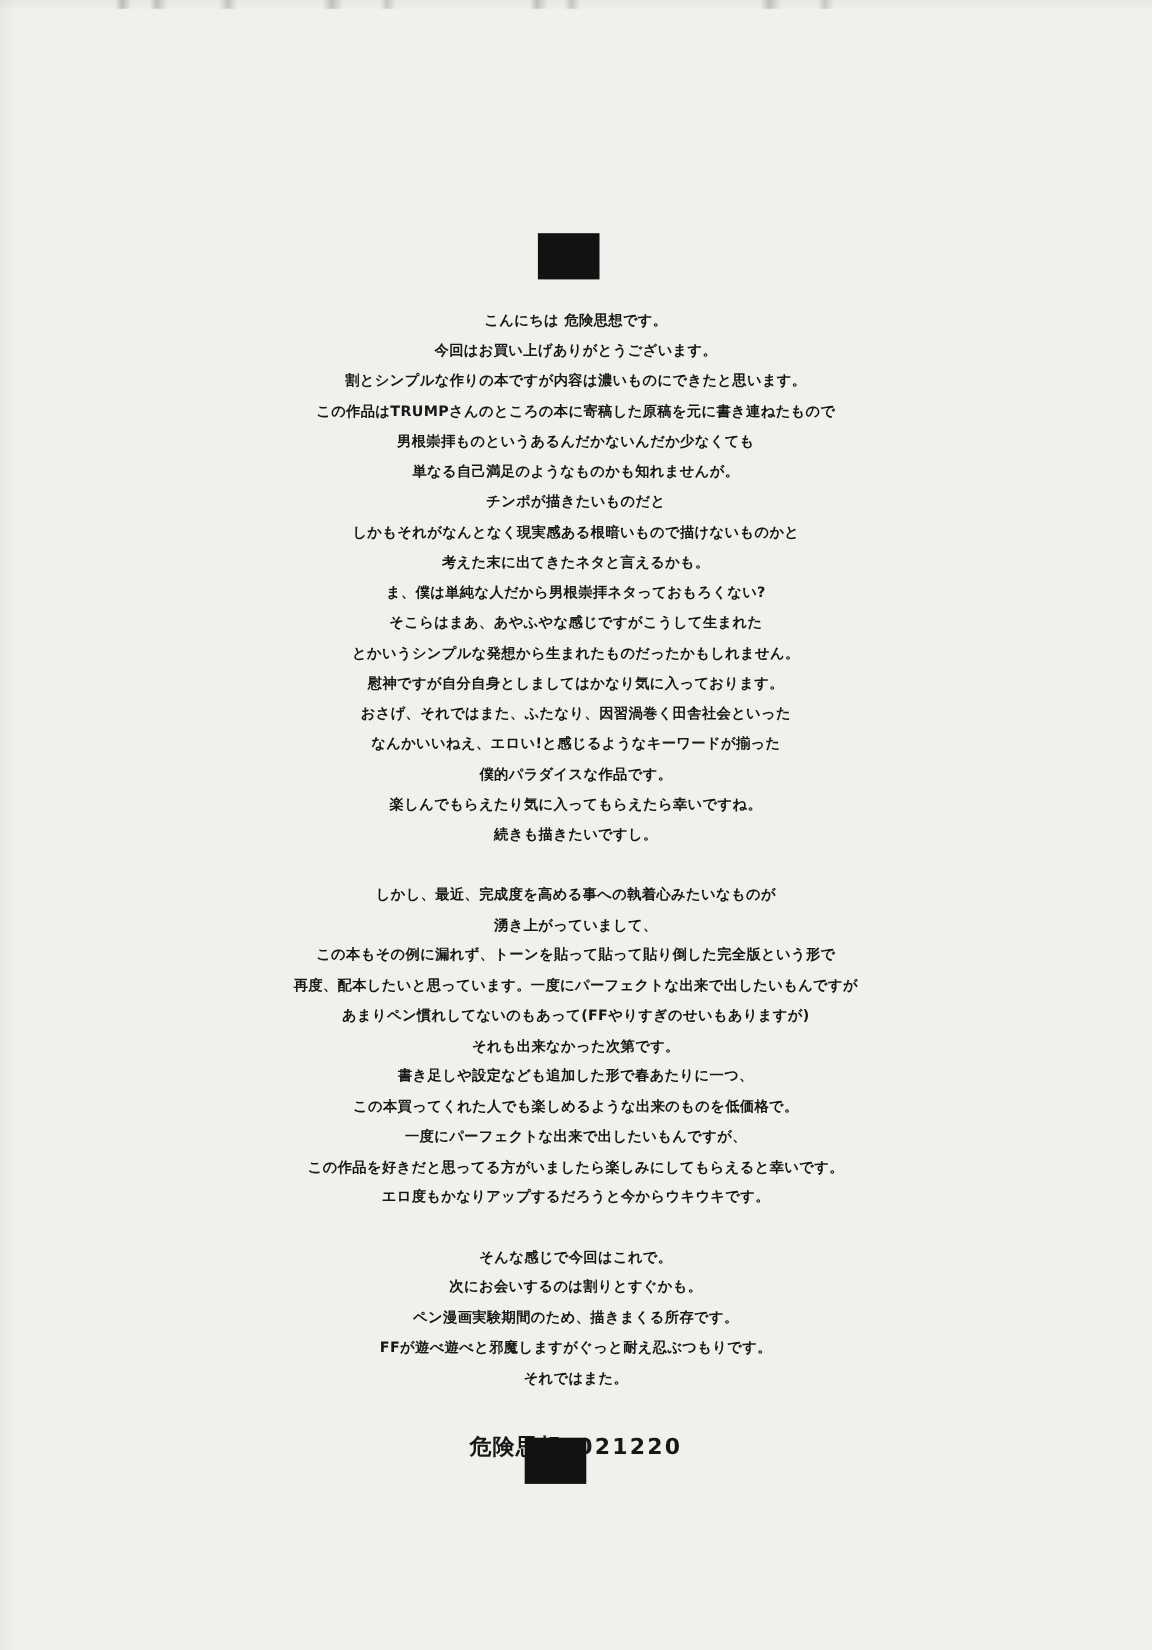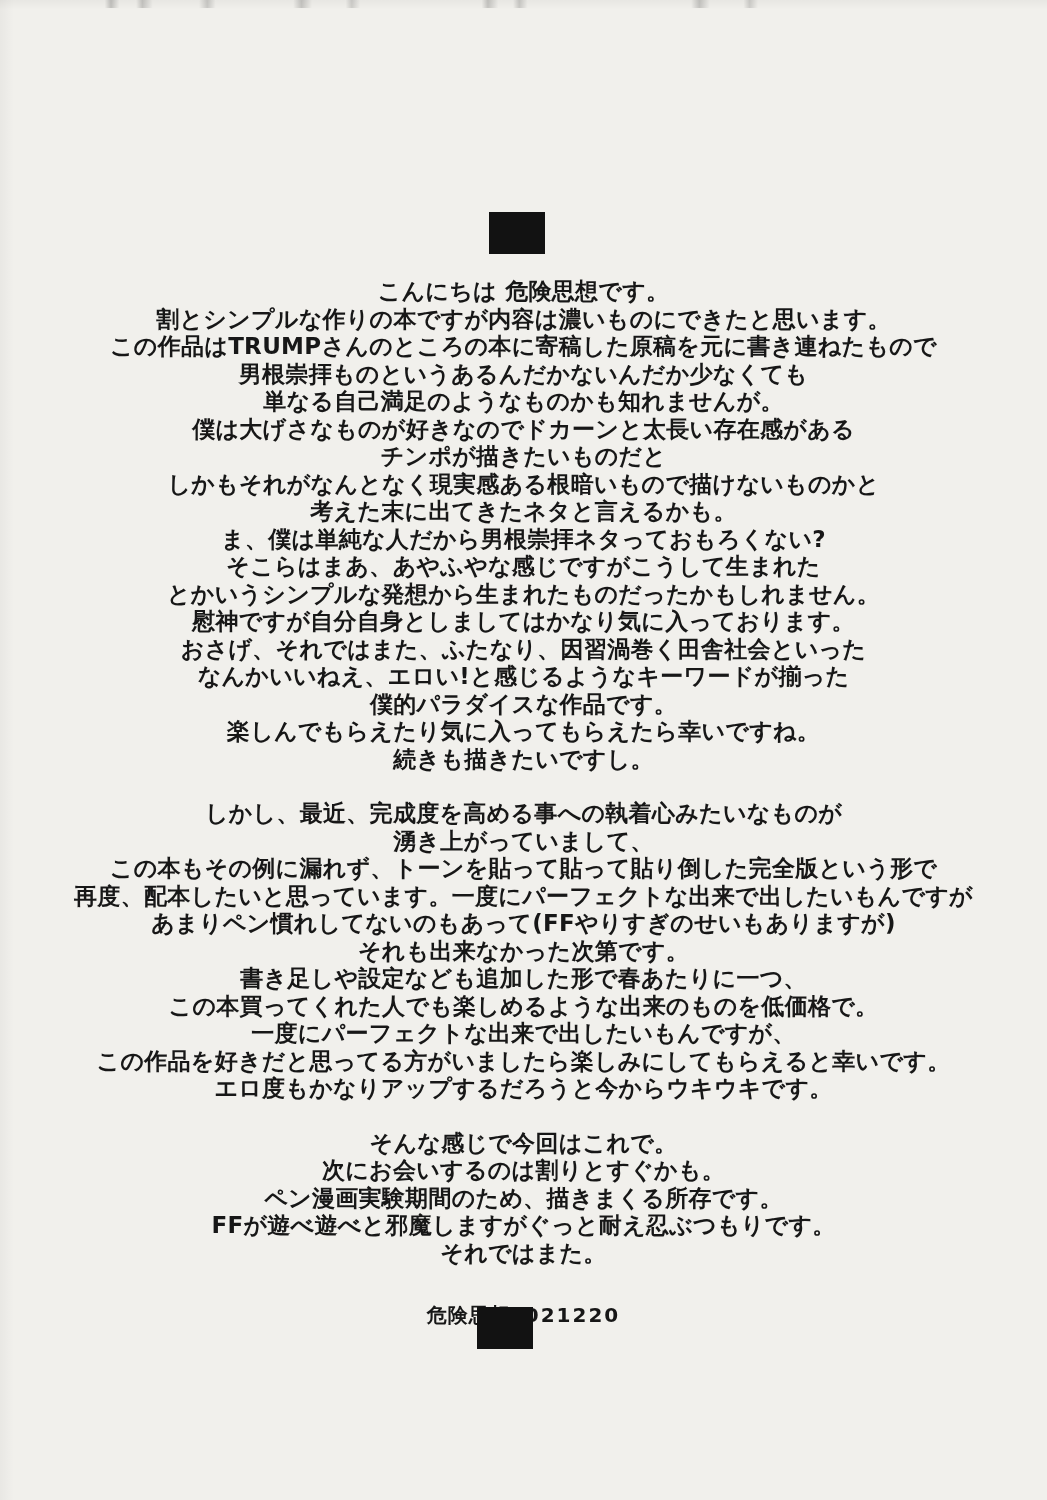--- a/index.html
+++ b/index.html
@@ -78,21 +78,21 @@
     width: 1047px;
     text-align: center;
   }
   .block {
     margin: 0;
     padding: 0;
   }
   .line {
     font-family: "DejaVu Sans", "Liberation Sans", sans-serif;
     font-weight: 700;
-    font-size: 23px;
+    font-size: 13px;
     line-height: 27.5px;
     letter-spacing: 0.3px;
     color: #171717;
     white-space: nowrap;
   }
   .gap {
     height: 27px;
   }
   .signature {
     font-family: "DejaVu Sans", "Liberation Sans", sans-serif;
@@ -115,25 +115,25 @@
 <div class="page">
 
   <div class="scan-edge"></div>
 
   <div class="mark-top"></div>
 
   <div class="afterword">
 
     <div class="block">
       <div class="line">こんにちは 危険思想です。</div>
+      <div class="line">今回はお買い上げありがとうございます。</div>
       <div class="line">割とシンプルな作りの本ですが内容は濃いものにできたと思います。</div>
       <div class="line">この作品はTRUMPさんのところの本に寄稿した原稿を元に書き連ねたもので</div>
       <div class="line">男根崇拝ものというあるんだかないんだか少なくても</div>
       <div class="line">単なる自己満足のようなものかも知れませんが。</div>
-      <div class="line">僕は大げさなものが好きなのでドカーンと太長い存在感がある</div>
       <div class="line">チンポが描きたいものだと</div>
       <div class="line">しかもそれがなんとなく現実感ある根暗いもので描けないものかと</div>
       <div class="line">考えた末に出てきたネタと言えるかも。</div>
       <div class="line">ま、僕は単純な人だから男根崇拝ネタっておもろくない?</div>
       <div class="line">そこらはまあ、あやふやな感じですがこうして生まれた</div>
       <div class="line">とかいうシンプルな発想から生まれたものだったかもしれません。</div>
       <div class="line">慰神ですが自分自身としましてはかなり気に入っております。</div>
       <div class="line">おさげ、それではまた、ふたなり、因習渦巻く田舎社会といった</div>
       <div class="line">なんかいいねえ、エロい!と感じるようなキーワードが揃った</div>
       <div class="line">僕的パラダイスな作品です。</div>

